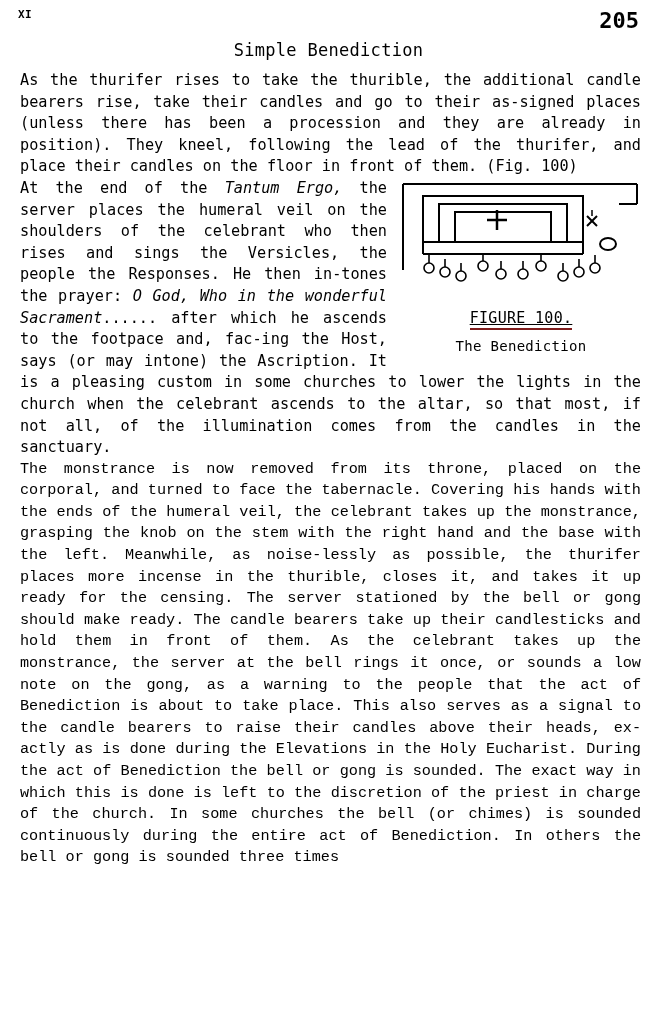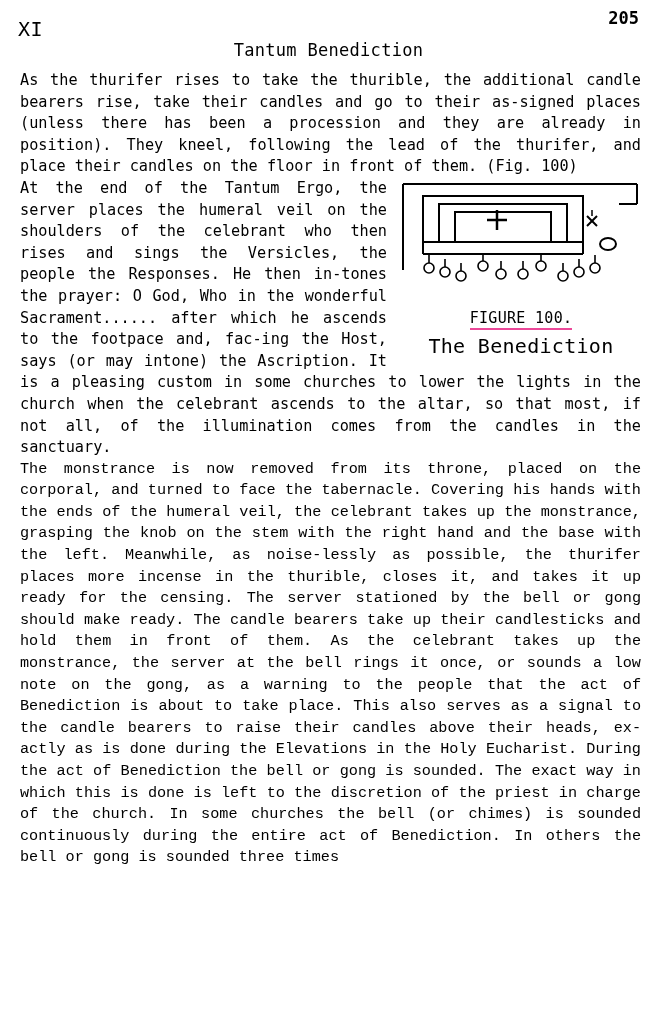--- a/index.html
+++ b/index.html
@@ -23,30 +23,30 @@
     box-sizing: border-box;
   }
   .header-row {
     position: relative;
     height: 30px;
     margin: 8px 18px 0 18px;
   }
   .folio-left {
     position: absolute;
     left: 0;
-    top: 9px;
-    font-size: 20px;
-    font-weight: normal;
+    top: 0;
+    font-size: 11px;
+    font-weight: bold;
     letter-spacing: 0.5px;
   }
   .folio-right {
     position: absolute;
     right: 0;
     top: 0;
-    font-size: 17px;
+    font-size: 22px;
     font-weight: bold;
   }
   .chapter-title {
     text-align: center;
     font-size: 17px;
     margin: 2px 0 10px 0;
     letter-spacing: 0.3px;
   }
   .body-col {
     margin: 0 16px 0 20px;
@@ -72,47 +72,49 @@
     width: 238px;
     height: 120px;
     position: relative;
   }
   .figure-caption {
     font-size: 15px;
     margin-top: 6px;
     letter-spacing: 0.3px;
   }
   .figure-caption .underline {
-    border-bottom: 2px solid #ec4899;
+    border-bottom: 2px solid #7f1d1d;
     padding-bottom: 1px;
+    text-decoration: underline;
   }
   .figure-subcaption {
-    font-size: 20px;
+    font-size: 14px;
     margin-top: 6px;
     letter-spacing: 0.3px;
   }
   .ital {
+    font-style: italic;
   }
   .tail-para {
     margin-top: 16px;
     font-family: Liberation Mono, monospace;
   }
   .clear { clear: both; }
 </style>
 </head>
 <body>
 
 <div class="page">
 
   <div class="header-row">
     <div class="folio-left">XI</div>
     <div class="folio-right">205</div>
   </div>
 
-  <div class="chapter-title">Tantum Benediction</div>
+  <div class="chapter-title">Simple Benediction</div>
 
   <div class="body-col">
 
 
     <p class="para">    As the thurifer rises to take the thurible, the additional candle bearers rise,  take their candles  and  go to their as-signed places (unless there has been a procession and they are already in position).  They kneel, following  the lead  of  the thurifer,  and  place their candles  on the floor  in front of them.  (Fig. 100)</p>
 
     <div class="figure-wrap">
       <div class="figure-box">
         <svg width="238" height="120" viewBox="0 0 238 120">
 

